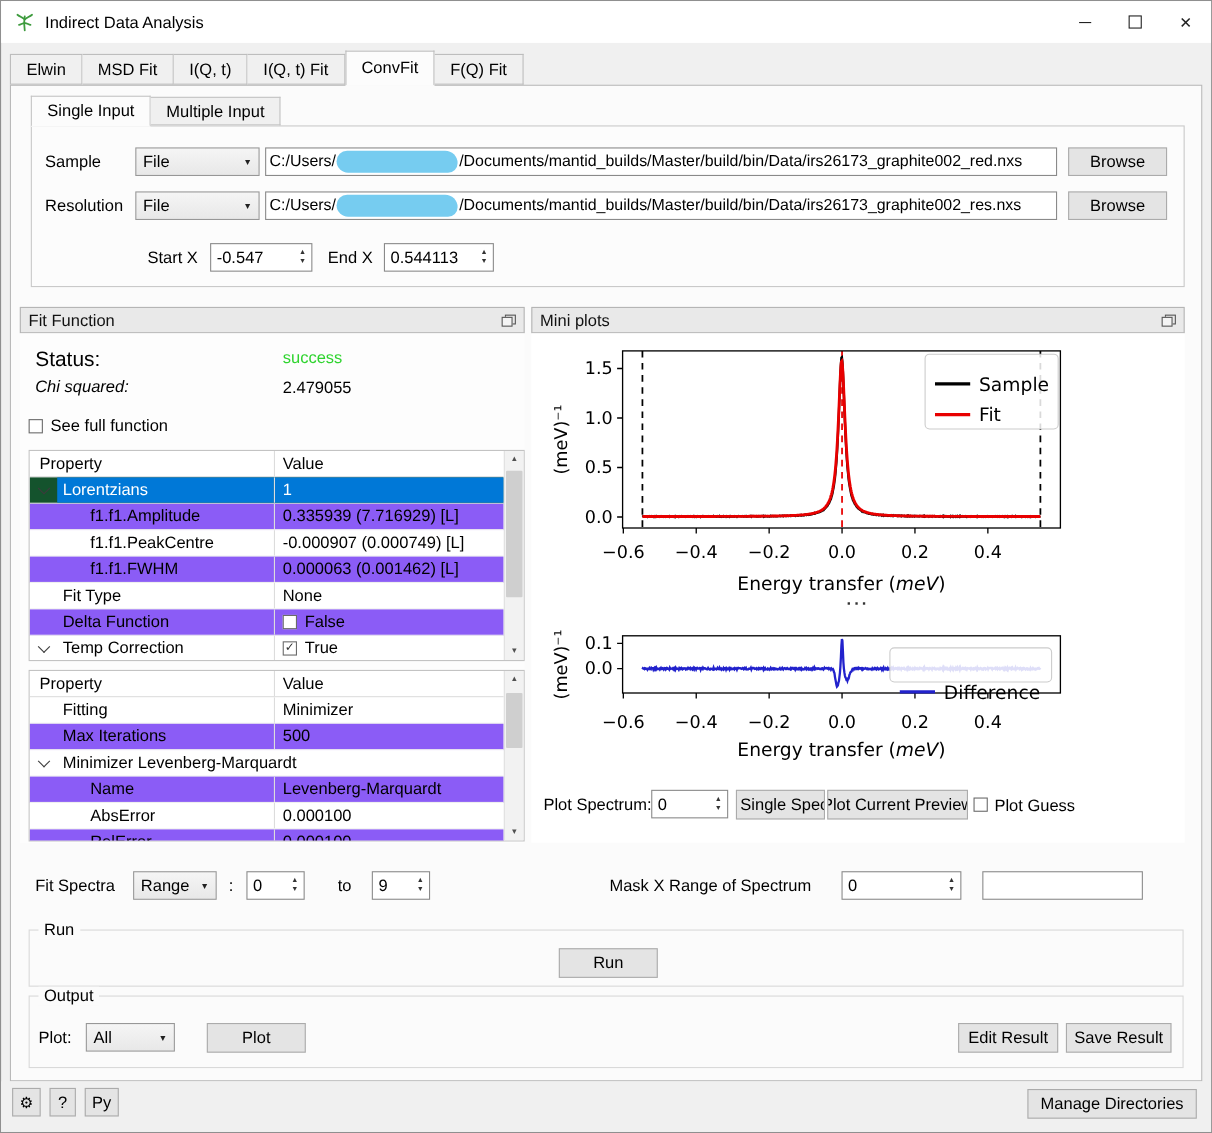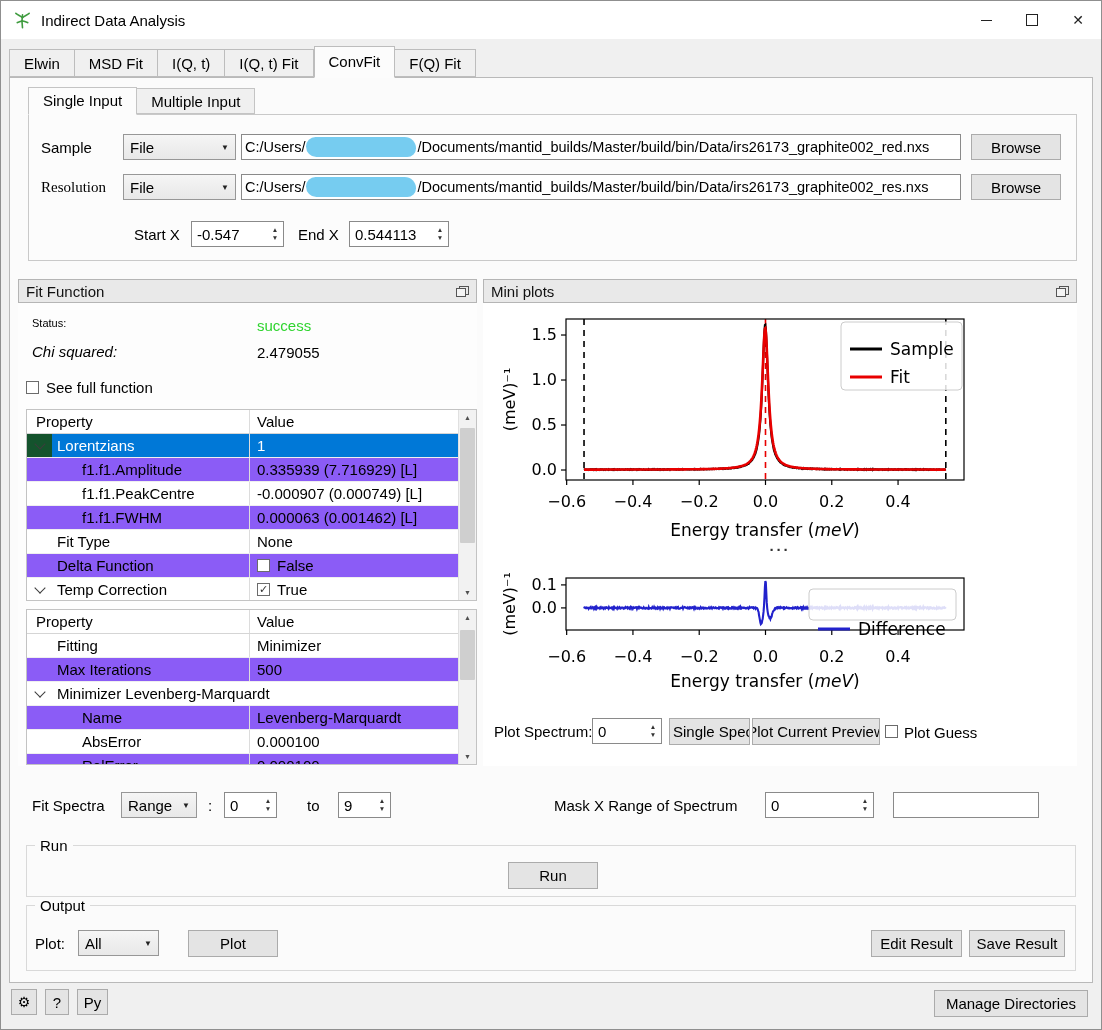--- a/index.html
+++ b/index.html
@@ -43,21 +43,21 @@
   .spin .sbtns i{font-style:normal;font-size:6.5px;line-height:6.5px;color:#333;}
 
   
   .panel{position:absolute;}
   .phead{height:24px;background:#e9e9e9;border:1px solid #b5b5b5;box-sizing:border-box;display:flex;align-items:center;padding:0 7px;font-size:15px;color:#111;}
   .float-btn{margin-left:auto;position:relative;width:13px;height:11px;}
   .float-btn .r1{position:absolute;right:0;top:0;width:8px;height:7px;border:1px solid #555;background:#e9e9e9;}
   .float-btn .r2{position:absolute;left:0;bottom:0;width:8px;height:7px;border:1px solid #555;background:#f4f4f4;}
   .pbody{position:absolute;left:0;right:0;top:24px;bottom:0;background:#fdfdfd;}
 
-  .status-label{position:absolute;left:14px;top:14px;font-size:11px;}
+  .status-label{position:absolute;left:14px;top:14px;font-size:19px;}
   .status-val{position:absolute;left:239px;top:14px;font-size:15px;color:#2fd42f;}
   .chi-label{position:absolute;left:14px;top:40px;font-size:15px;font-style:italic;}
   .chi-val{position:absolute;left:239px;top:41px;font-size:15px;}
   .fullfn{position:absolute;left:8px;top:76px;display:flex;align-items:center;font-size:15px;}
   .cbx{display:inline-block;width:13px;height:13px;box-sizing:border-box;border:1px solid #6b6b6b;background:#fff;margin-right:7px;flex:none;font-size:11px;line-height:11px;text-align:center;color:#333;}
 
   
   .ptable{position:absolute;left:8px;width:451px;display:flex;border:1px solid #c3c3c3;box-sizing:border-box;background:#fff;overflow:hidden;}
   .tbody{flex:1;overflow:hidden;}
   .trow{display:flex;height:24px;line-height:22px;font-size:15px;box-sizing:border-box;border-bottom:1px solid #efefef;background:#fff;}
@@ -143,21 +143,21 @@
         <span>File</span>
           <span class="arr">▼</span>
       </div>
       <div class="tfield" style="left:212px;top:19px;width:720px;">
         <span>C:/Users/</span>
           <span class="blob"></span>
           <span>/Documents/mantid_builds/Master/build/bin/Data/irs26173_graphite002_red.nxs</span>
       </div>
       <div class="btn" style="left:942px;top:19px;width:90px;height:26px;">Browse</div>
 
-      <span class="flabel" style="left:12px;top:64px;font-family:Liberation Serif, serif;">Resolution</span>
+      <span class="flabel" style="left:12px;top:64px;">Resolution</span>
       <div class="combo" style="left:94px;top:59px;width:113px;">
         <span>File</span>
           <span class="arr">▼</span>
       </div>
       <div class="tfield" style="left:212px;top:59px;width:720px;">
         <span>C:/Users/</span>
           <span class="blob"></span>
           <span>/Documents/mantid_builds/Master/build/bin/Data/irs26173_graphite002_res.nxs</span>
       </div>
       <div class="btn" style="left:942px;top:59px;width:90px;height:26px;">Browse</div>

